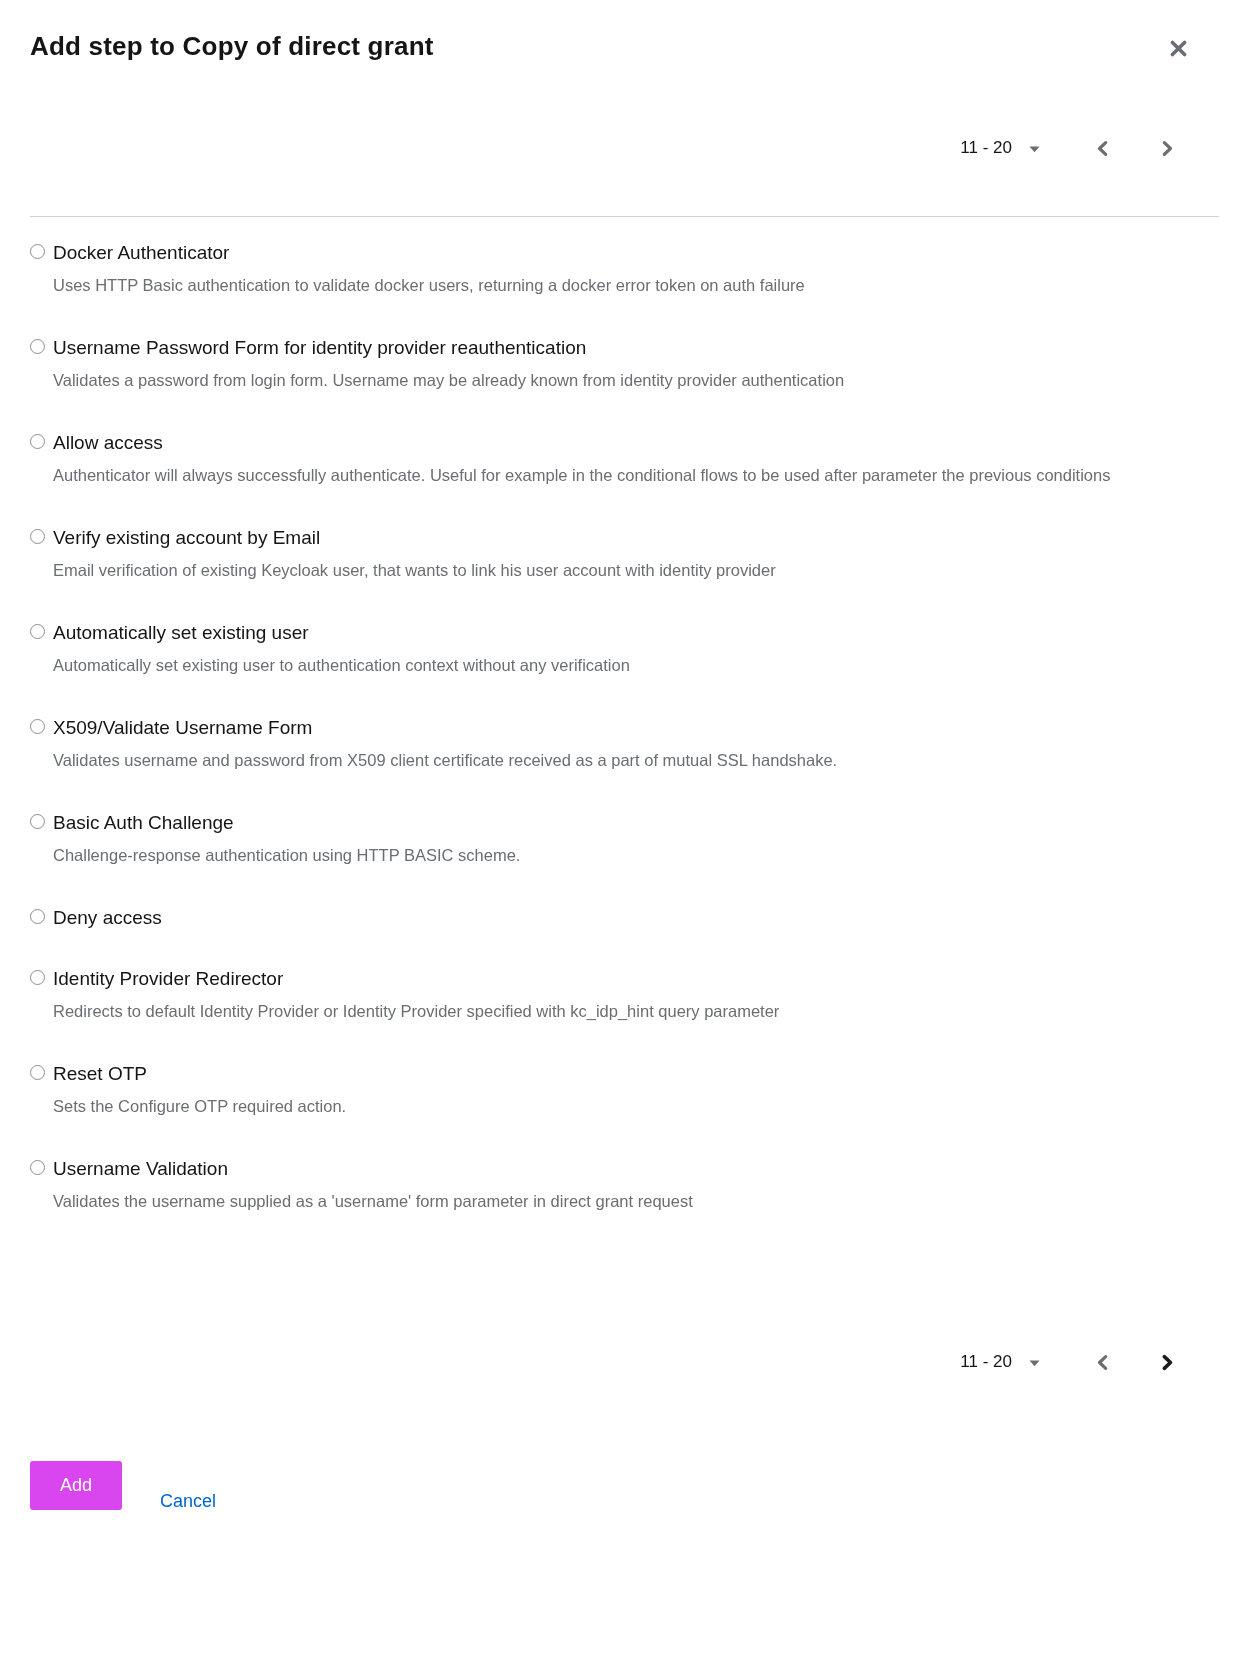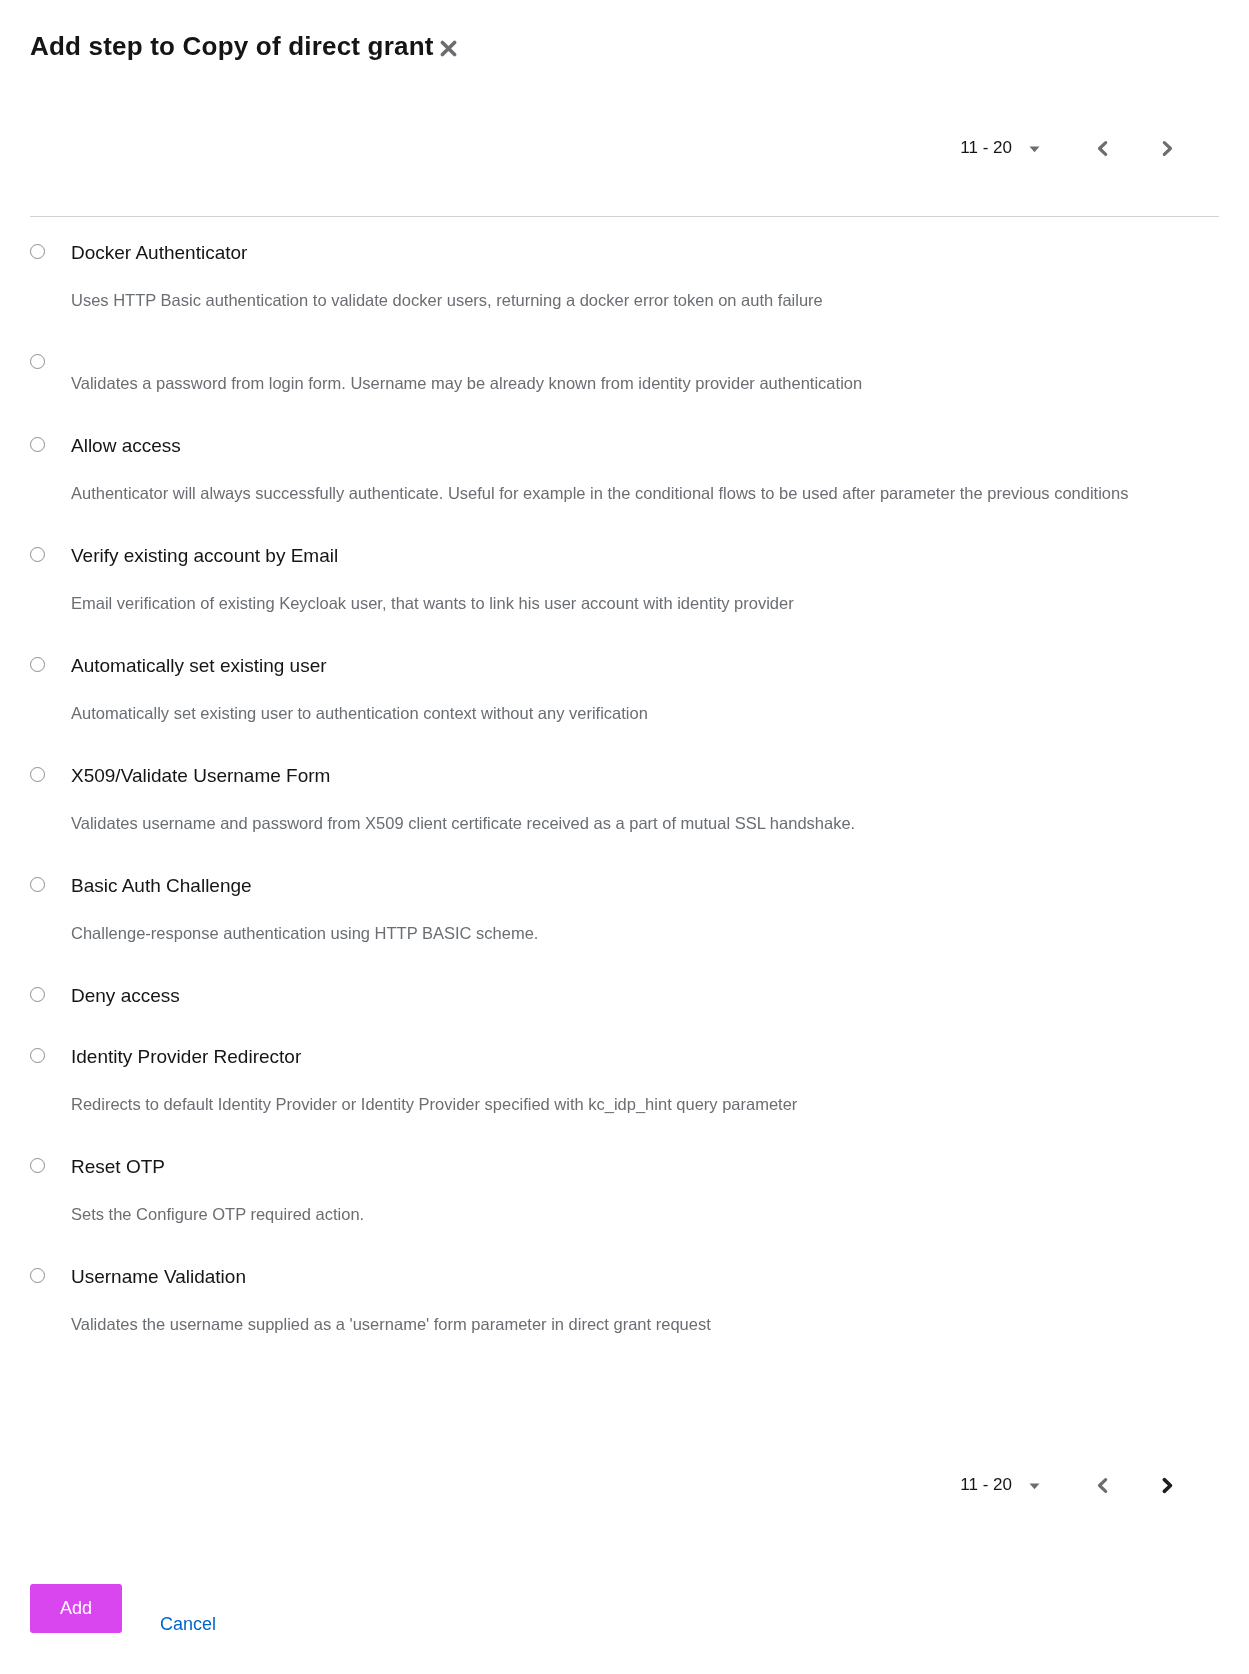--- a/index.html
+++ b/index.html
@@ -5,21 +5,21 @@
   * { margin:0; padding:0; box-sizing:border-box; }
   html,body { background:#ffffff; }
   body {
     width:1249px; height:1674px;
     font-family:"Liberation Sans", sans-serif;
     color:#151515;
     position:relative;
     overflow:hidden;
   }
   .modal-header {
-    display:flex; align-items:flex-start;
+    display:flex; justify-content:space-between; align-items:flex-start;
     padding:30px 56px 0 30px;
   }
   .modal-title {
     font-size:26px; font-weight:600; line-height:32px; letter-spacing:.2px;
     color:#151515;
   }
   .close-btn {
     background:none; border:none; cursor:pointer; padding:6px; margin-top:4px;
     line-height:0;
   }
@@ -43,33 +43,33 @@
   .nav-btn.next { margin-left:44px; }
   .nav-btn svg path { stroke:#6a6e73; }
   .nav-btn.dark svg path { stroke:#1b1d21; }
   .divider {
     border:none; border-top:1px solid #d2d2d2;
     margin:53px 30px 0 30px;
   }
   
   .step-list { padding:22px 30px 0 30px; list-style:none; }
   .step-item {
-    display:flex; align-items:flex-start; gap:26px;
+    display:flex; align-items:flex-start; gap:8px;
     margin-bottom:34px; cursor:pointer;
   }
   .radio {
     flex:none; width:15px; height:15px; margin-top:5px;
     border:1px solid #8a8d90; border-radius:50%; background:#fff;
   }
   .step-title {
     font-size:19px; line-height:27px; color:#151515; font-weight:400;
   }
   .step-desc {
     font-size:16.5px; line-height:30px; color:#6a6e73;
-    margin-top:19px; max-width:1065px;
+    margin-top:4px; max-width:1065px;
   }
   
   .modal-footer {
     display:flex; align-items:center; gap:38px;
     padding:0 30px; margin-top:82px;
   }
   .add-btn {
     background:#d946ef; color:#ffffff; border:none; border-radius:3px;
     font-family:"Liberation Sans", sans-serif;
     font-size:18px; padding:14px 30px; cursor:pointer;
@@ -127,20 +127,21 @@
     <span class="radio"></span>
     <div class="step-text">
       <div class="step-title">Docker Authenticator</div>
       <div class="step-desc">Uses HTTP Basic authentication to validate docker users, returning a docker error token on auth failure</div>
     </div>
   </li>
 
   <li class="step-item">
     <span class="radio"></span>
     <div class="step-text">
+      <div class="step-title">Username Password Form for identity provider reauthentication</div>
       <div class="step-desc">Validates a password from login form. Username may be already known from identity provider authentication</div>
     </div>
   </li>
 
   <li class="step-item">
     <span class="radio"></span>
     <div class="step-text">
       <div class="step-title">Allow access</div>
       <div class="step-desc">Authenticator will always successfully authenticate. Useful for example in the conditional flows to be used after parameter the previous conditions</div>
     </div>

